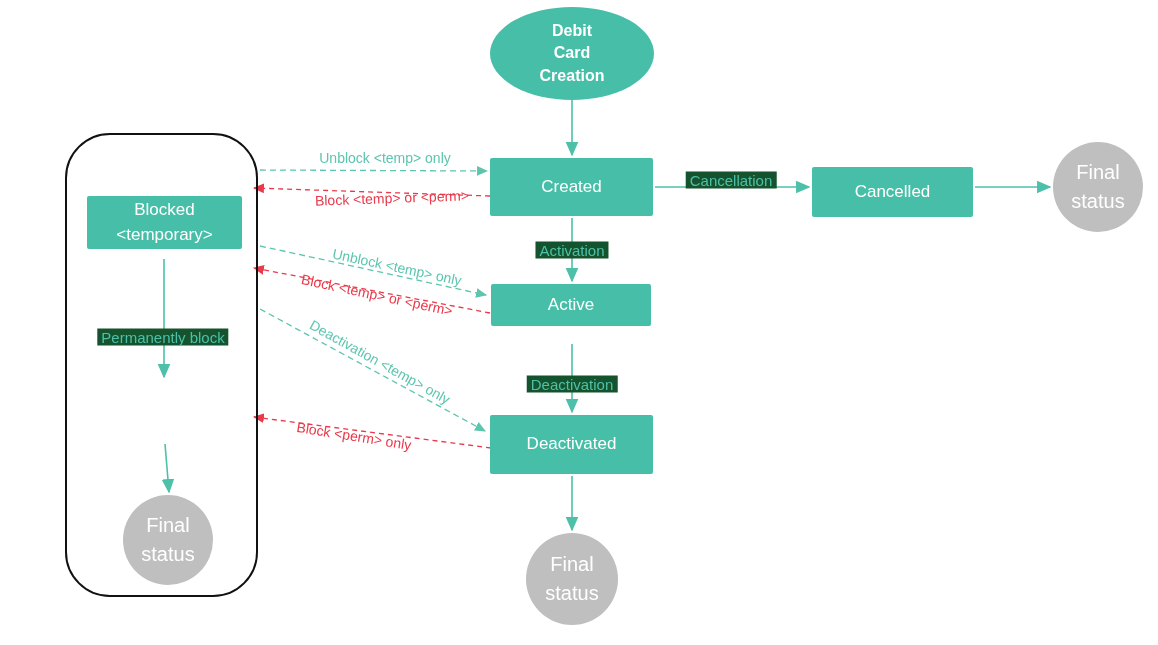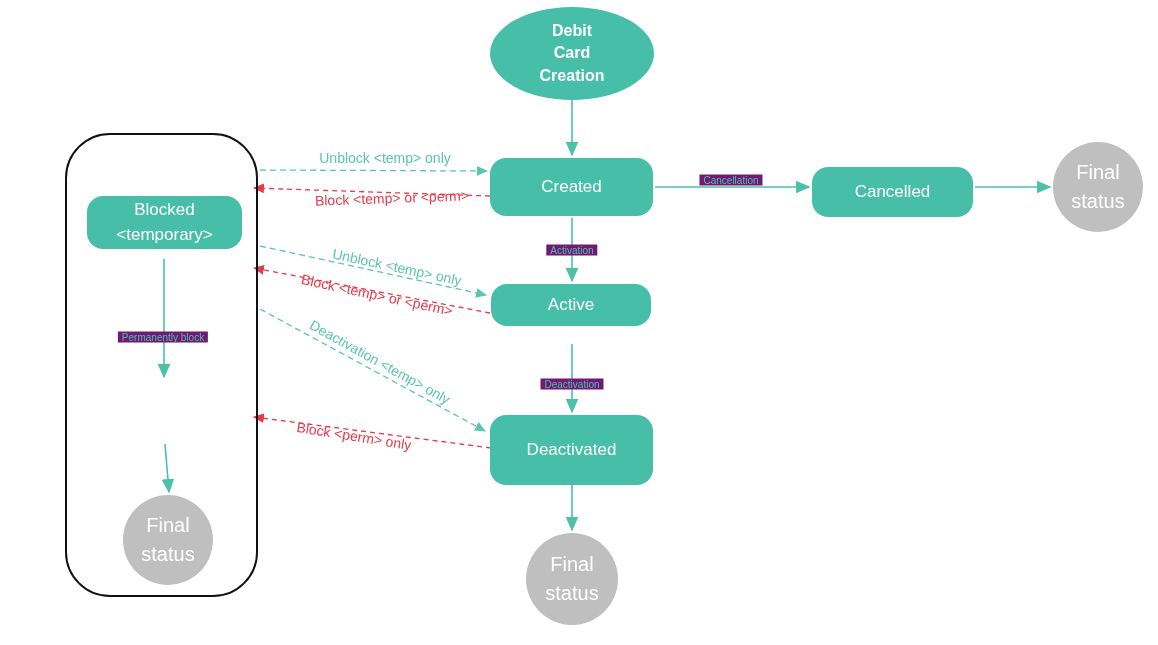--- a/index.html
+++ b/index.html
@@ -17,21 +17,21 @@
   .node {
     position: absolute;
     display: flex;
     align-items: center;
     justify-content: center;
     text-align: center;
     color: #ffffff;
   }
   .node-box {
     background: #47bfa8;
-    border-radius: 16px;
+    border-radius: 2px;
     font-size: 17px;
     line-height: 1.45;
   }
   .node-ellipse {
     background: #47bfa8;
     border-radius: 50%;
     font-size: 16px;
     line-height: 1.4;
     font-weight: bold;
   }
@@ -57,23 +57,23 @@
   }
 
   
   .edge-label {
     position: absolute;
     transform: translate(-50%, -50%) rotate(var(--r, 0deg));
     white-space: nowrap;
     font-size: 14px;
   }
   .edge-label.solid {
-    font-size: 10px;
+    font-size: 15px;
     color: #4cc0a9;
-    background: #701a75;
+    background: #14532d;
     padding: 0 4px;
   }
   .edge-label.green { color: #5cc5ae; }
   .edge-label.red   { color: #e9394b; }
 </style>
 </head>
 <body>
 
 <div class="stage">
 
@@ -119,21 +119,21 @@
   </div>
 
   <div class="node node-box" style="left:812px; top:167px; width:161px; height:50px;">
     <span>Cancelled</span>
   </div>
 
   <div class="node node-box" style="left:491px; top:284px; width:160px; height:42px;">
     <span>Active</span>
   </div>
 
-  <div class="node node-box" style="left:490px; top:415px; width:163px; height:70px;">
+  <div class="node node-box" style="left:490px; top:415px; width:163px; height:59px;">
     <span>Deactivated</span>
   </div>
 
   <div class="node node-box" style="left:87px; top:196px; width:155px; height:53px;">
     <span class="wrap-2">Blocked &lt;temporary&gt;</span>
   </div>
 
 
   <div class="node node-final" style="left:1053px; top:142px; width:90px; height:90px;">
     <span class="wrap-f">Final status</span>

